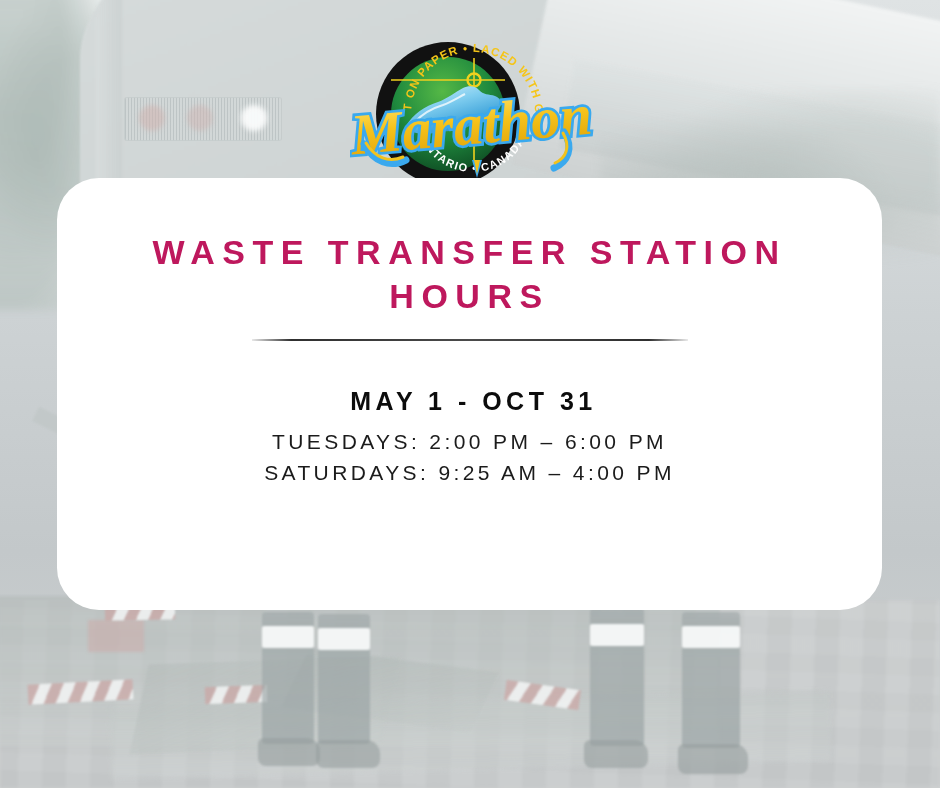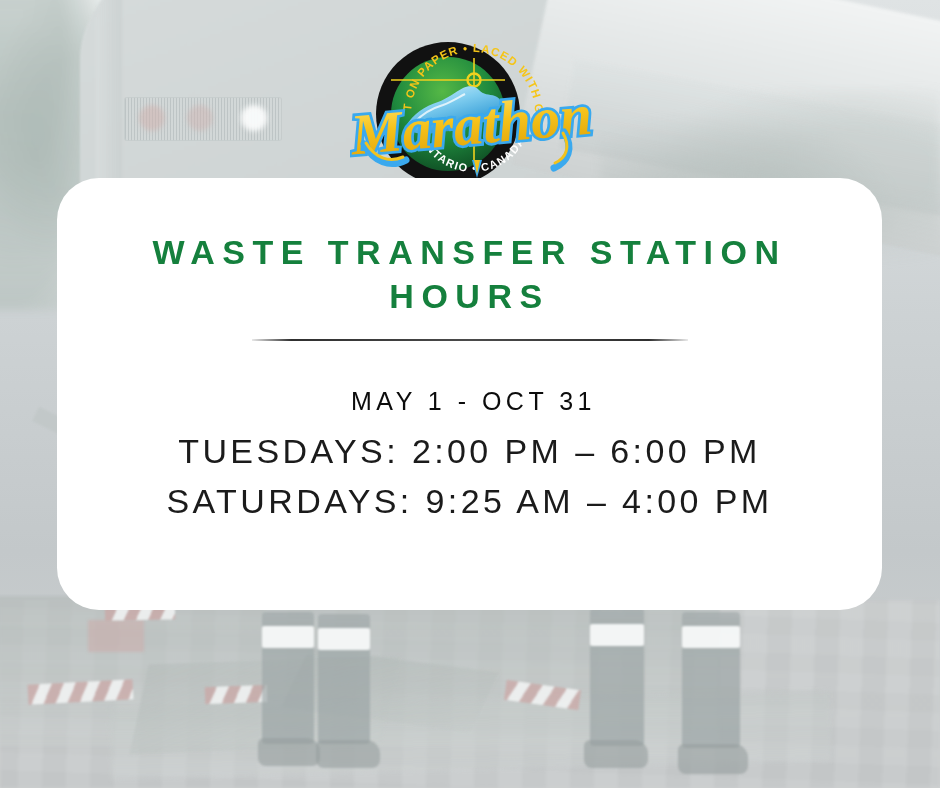--- a/index.html
+++ b/index.html
@@ -200,44 +200,44 @@
   .card-inner {
     position: absolute;
     left: 0; right: 0; top: 52px;
     text-align: center;
   }
   .title {
     font-size: 34px;
     font-weight: 700;
     letter-spacing: 7.5px;
     line-height: 1.30;
-    color: #15803d;
+    color: #be185d;
     margin: 0 auto;
     max-width: 700px;
     text-transform: uppercase;
   }
   .divider {
     width: 436px;
     height: 1.5px;
     margin: 21px auto 0;
     background: linear-gradient(90deg, #e8e8e8 0%, #2f2f2f 9%, #4b4b4b 50%, #2f2f2f 91%, #eaeaea 100%);
   }
   .season {
     margin-top: 46px;
     font-size: 25px;
-    font-weight: 400;
+    font-weight: 700;
     letter-spacing: 4.5px;
     color: #0c0c0c;
     padding-left: 8px;
   }
   .hours-list {
     margin-top: 11px;
   }
   .hours-row {
-    font-size: 34px;
+    font-size: 21px;
     font-weight: 400;
     letter-spacing: 3.4px;
     line-height: 1.46;
     color: #1b1b1b;
     white-space: nowrap;
   }
 
   
   .logo {
     position: absolute;

